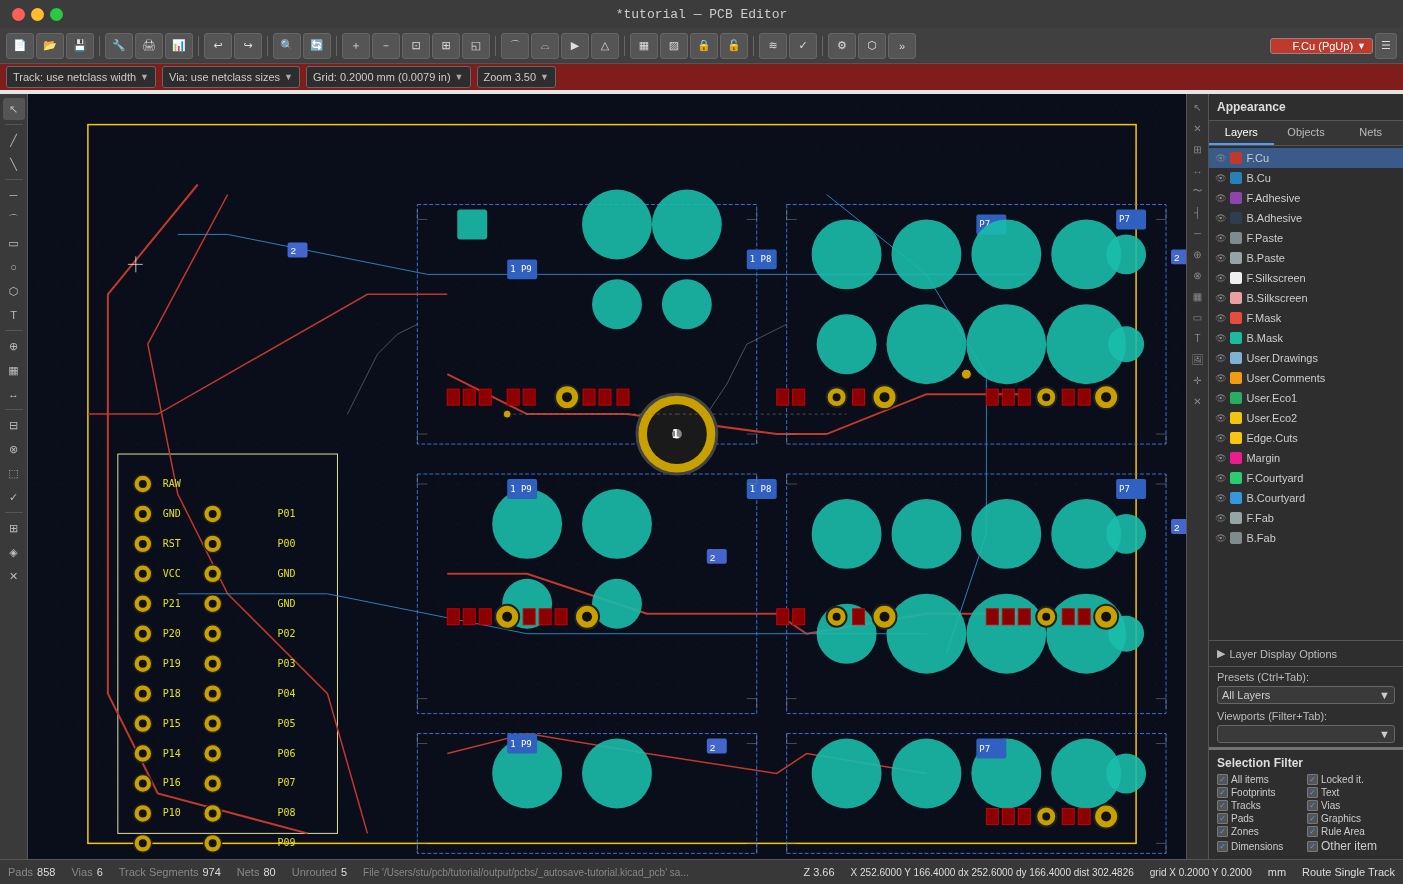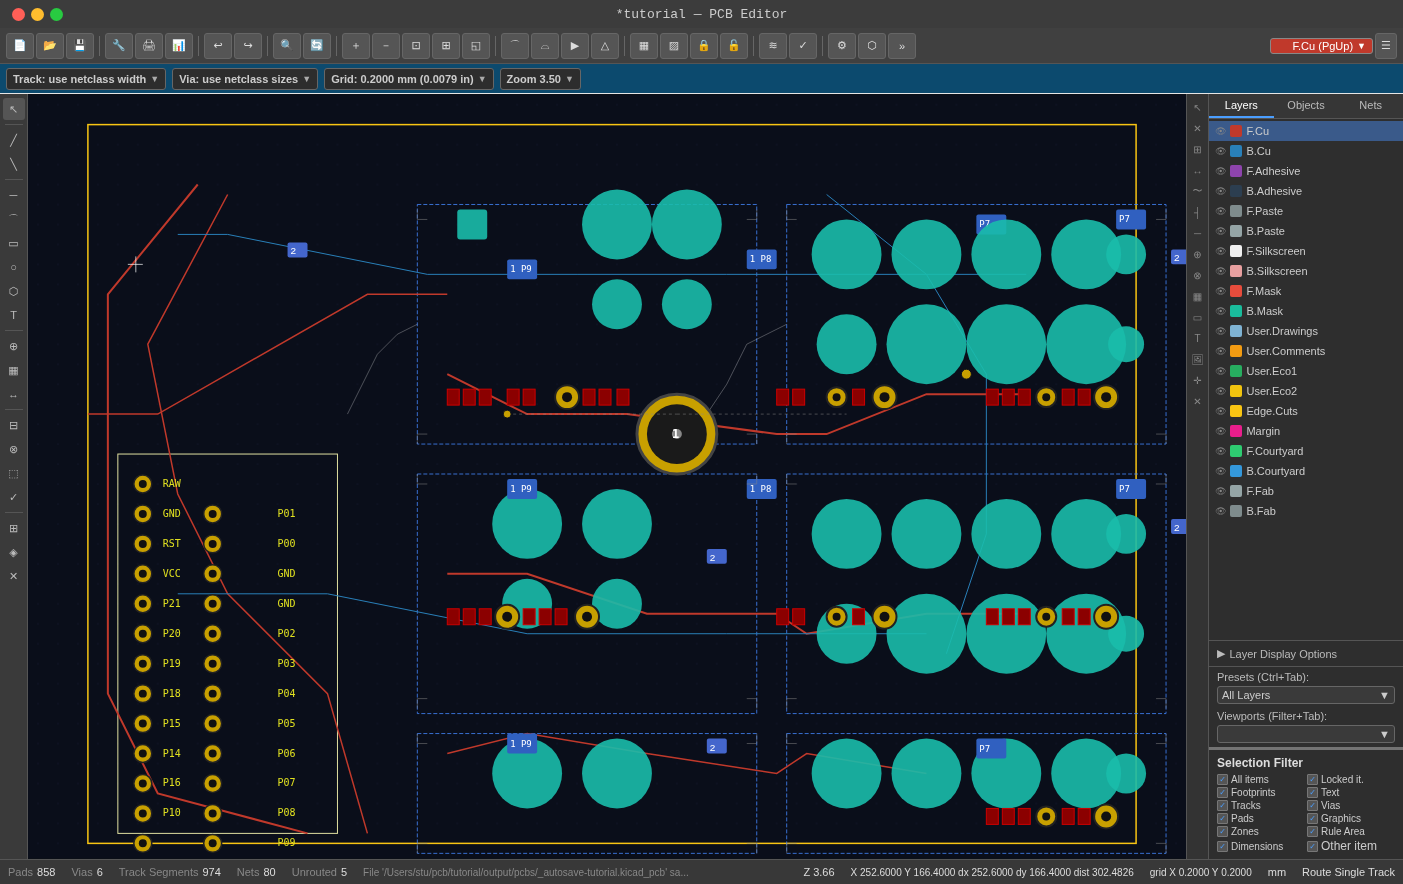--- a/index.html
+++ b/index.html
@@ -38,27 +38,26 @@
       border: 1px solid #666;
       border-radius: 3px;
       display: flex; align-items: center; justify-content: center;
       color: #ddd; font-size: 11px; cursor: pointer;
     }
     .tb-sep { width: 1px; height: 20px; background: #666; margin: 0 3px; }
 
     
     #toolbar2 {
       height: 30px;
-      background: #0c4a6e;
+      background: #7f1d1d;
       display: flex;
       align-items: center;
       padding: 0 6px;
       gap: 6px;
-      border-bottom: 1px solid #e5e5e5;
-      font-weight: bold;
+      border-bottom: 4px solid #e5e5e5;
     }
     .dropdown-ctrl {
       display: flex; align-items: center;
       background: #2d2d2d;
       border: 1px solid #666;
       border-radius: 3px;
       height: 22px;
       padding: 0 6px;
       color: #ccc; font-size: 11px; cursor: pointer;
       white-space: nowrap;
@@ -700,20 +699,21 @@
     <div class="rs-btn">⊗</div>
     <div class="rs-btn">▦</div>
     <div class="rs-btn">▭</div>
     <div class="rs-btn">T</div>
     <div class="rs-btn">🖼</div>
     <div class="rs-btn">✛</div>
     <div class="rs-btn">✕</div>
   </div>
 
   <div id="right-panel">
+    <div id="appearance-header">Appearance</div>
 
     <div id="tabs">
       <div class="tab active">Layers</div>
       <div class="tab">Objects</div>
       <div class="tab">Nets</div>
     </div>
 
     <div id="layers-list">
     <div class="layer-item selected">
     <span class="layer-eye">👁</span>

